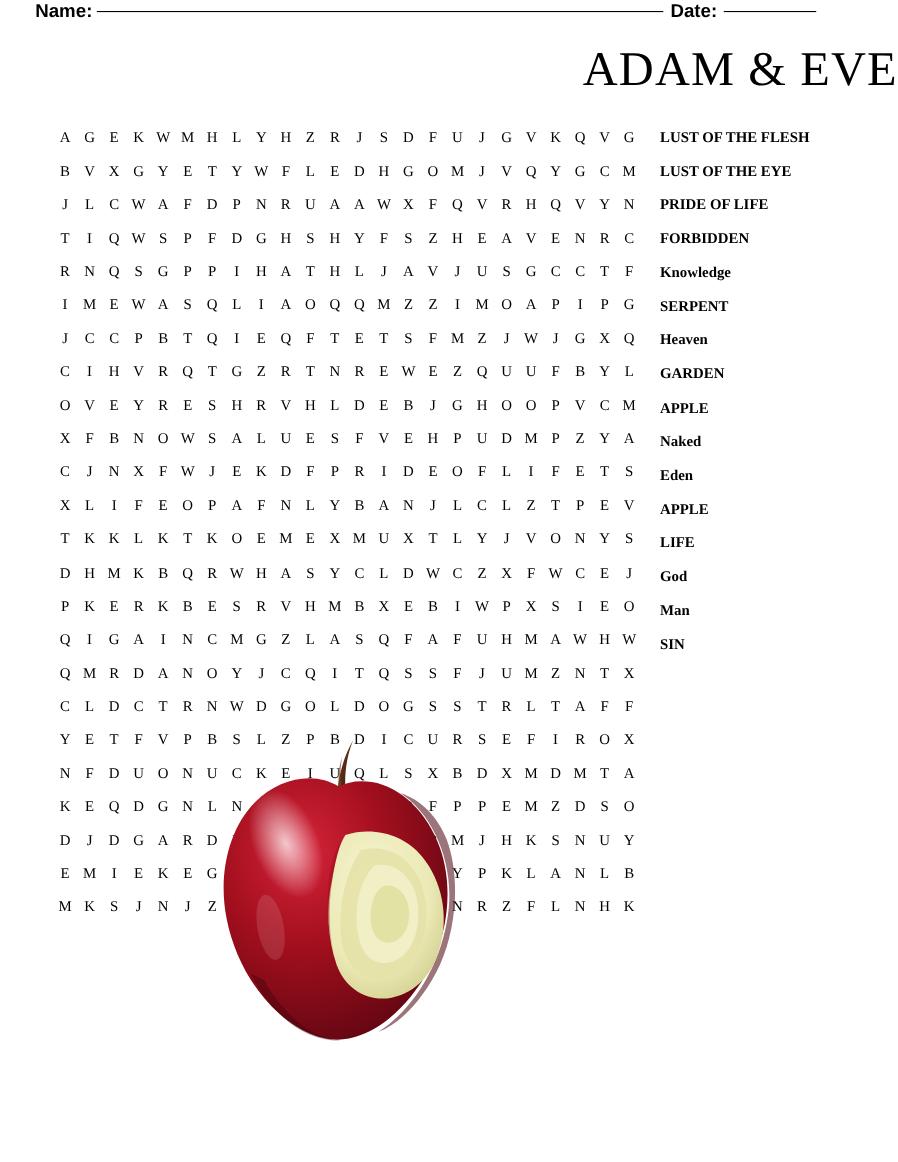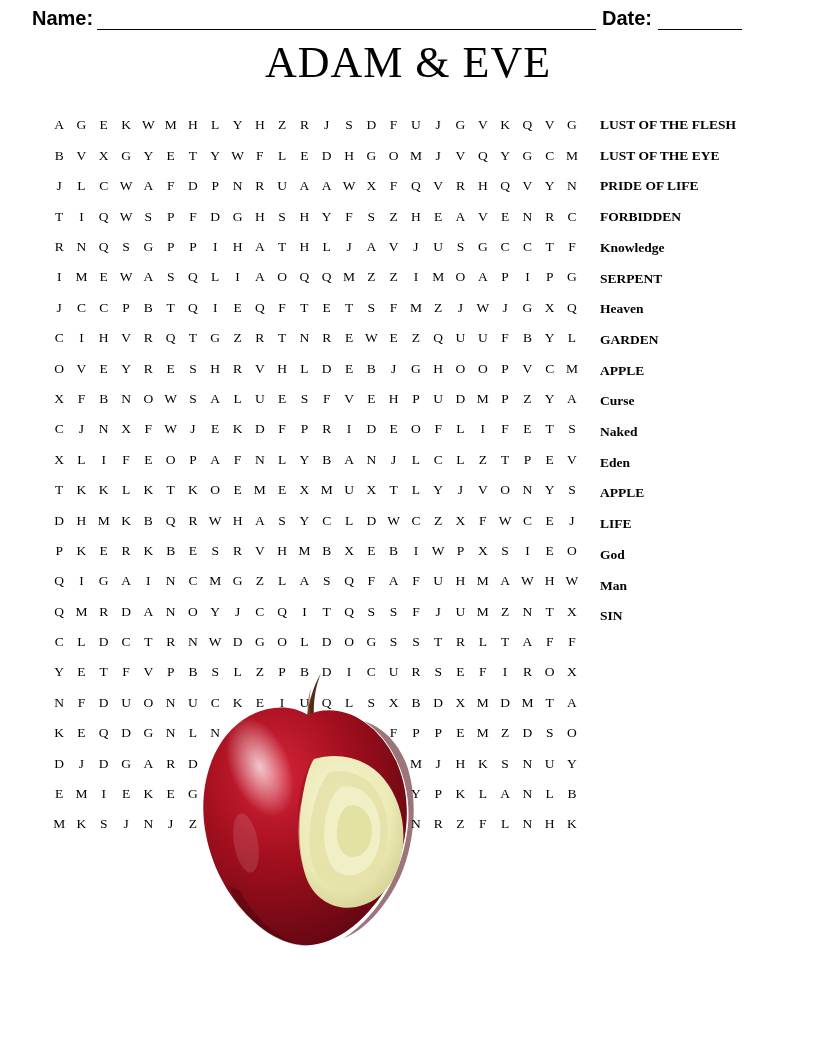--- a/index.html
+++ b/index.html
@@ -20,24 +20,24 @@
   }
 
   
   .namedate {
     position: absolute;
     top: 0px;
     left: 0px;
     width: 816px;
     height: 30px;
     font-family: "Liberation Sans", sans-serif;
-    font-size: 20px;
+    font-size: 17px;
     font-weight: bold;
     display: flex;
-    align-items: flex-end;
+    align-items: flex-start;
     padding: 0 74px 0 32px;
     white-space: nowrap;
   }
   .namedate .label { margin-right: 2px; }
   .namedate .rule-long {
     flex: 1 1 auto;
     border-bottom: 1px solid #000;
     height: 11px;
     margin: 0 6px 0 2px;
   }
@@ -47,21 +47,21 @@
     height: 11px;
     margin-left: 4px;
   }
 
   
   .title {
     position: absolute;
     top: 36px;
     left: 0;
     width: 816px;
-    text-align: center;
+    text-align: right;
     font-family: "Liberation Serif", serif;
     font-size: 44px;
     letter-spacing: 1px;
     line-height: 54px;
   }
 
   
   .grid {
     position: absolute;
     top: 110px;
@@ -701,21 +701,20 @@
   <div class="wordlist" id="wordlist">
       <div>LUST OF THE FLESH</div>
       <div>LUST OF THE EYE</div>
       <div>PRIDE OF LIFE</div>
       <div>FORBIDDEN</div>
       <div>Knowledge</div>
       <div>SERPENT</div>
       <div>Heaven</div>
       <div>GARDEN</div>
       <div>APPLE</div>
-      <div>Curse</div>
       <div>Naked</div>
       <div>Eden</div>
       <div>APPLE</div>
       <div>LIFE</div>
       <div>God</div>
       <div>Man</div>
       <div>SIN</div>
     </div>
 
   <div class="apple-wrap">

